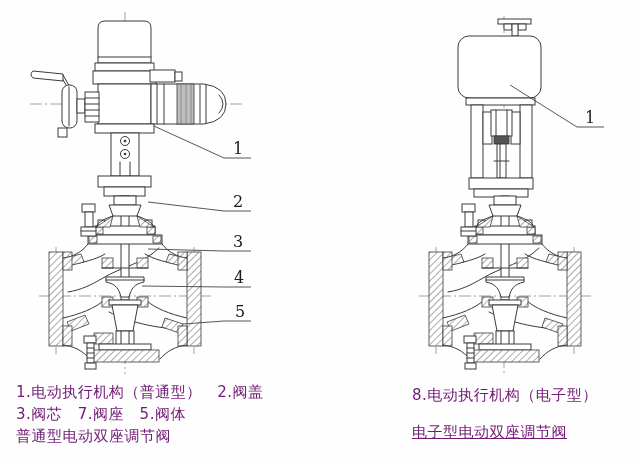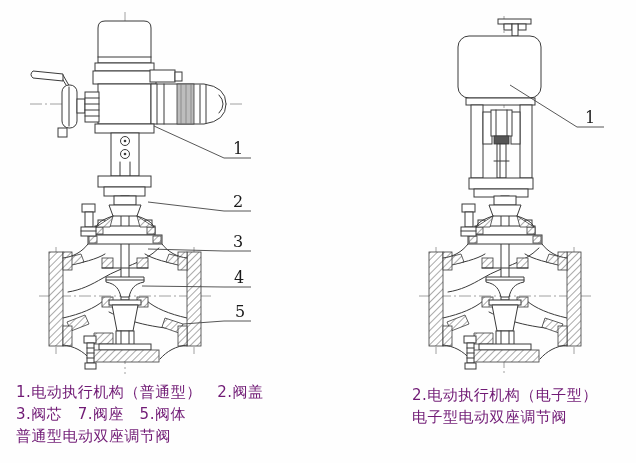--- a/index.html
+++ b/index.html
@@ -8,21 +8,21 @@
   svg{position:absolute;left:0;top:0;}
   .ln   {stroke:#3a3a3a;stroke-width:1;fill:none;stroke-linecap:round;}
   .fw   {stroke:#3a3a3a;stroke-width:1;fill:#ffffff;}
   .fh   {stroke:#3a3a3a;stroke-width:.8;fill:url(#hatch);}
   .cl   {stroke:#8a8a8a;stroke-width:.8;fill:none;stroke-dasharray:12 3 2 3;}
   .lead {stroke:#444;stroke-width:.9;fill:none;}
   .thin {stroke:#777;stroke-width:.7;fill:none;}
   .num  {font:16px "DejaVu Serif",serif;fill:#1a1a1a;}
   .caption{position:absolute;text-align:left;font-size:15px;line-height:22px;
            color:#701a75;letter-spacing:.5px;}
-  .gap{}
+  .gap{margin-top:15px;text-decoration:underline;}
 </style>
 </head>
 <body>
 
 <div class="page">
 
 <svg width="636" height="463" viewBox="0 0 636 463">
   <defs>
     <pattern id="hatch" width="5" height="5" patternUnits="userSpaceOnUse" patternTransform="rotate(45)">
       <rect width="5" height="5" fill="#ffffff"></rect>
@@ -208,17 +208,17 @@
   </g>
 </svg>
 
 <div class="caption" style="left:16px;top:381px;width:258px;">
   <div>1.电动执行机构（普通型）　2.阀盖</div>
   <div>3.阀芯　7.阀座　5.阀体</div>
   <div>普通型电动双座调节阀</div>
 </div>
 
 <div class="caption" style="left:412px;top:384px;width:196px;">
-  <div>2.电动执行机构（电子型）</div>
+  <div>8.电动执行机构（电子型）</div>
   <div class="gap">电子型电动双座调节阀</div>
 </div>
 
 </div>
 
 </body></html>

